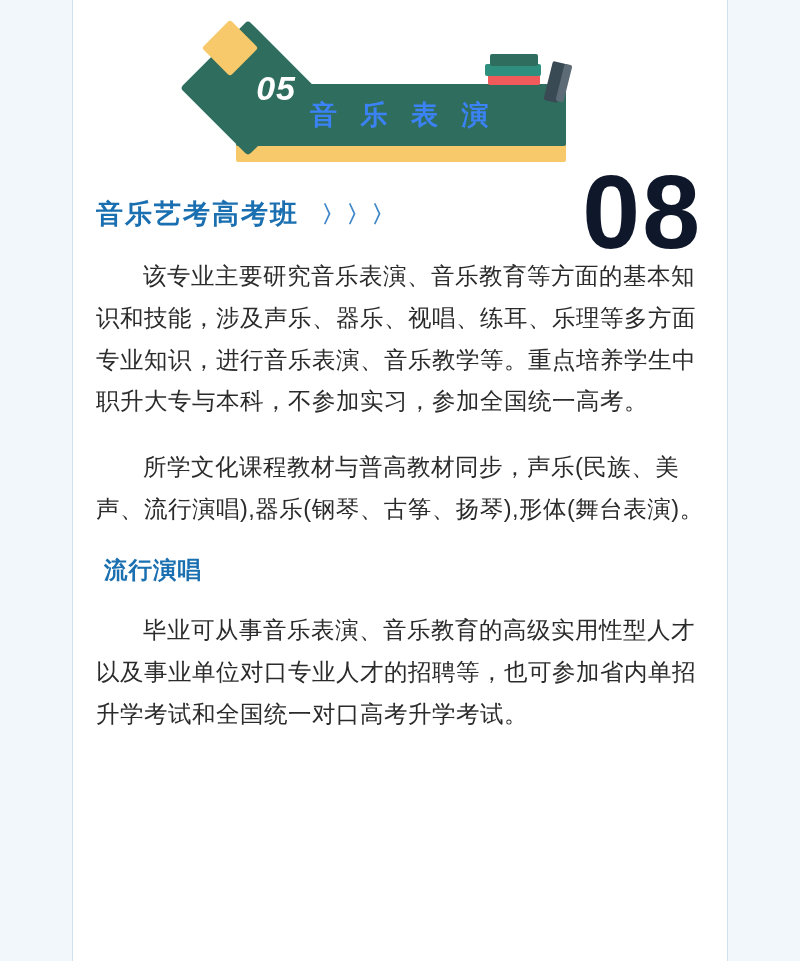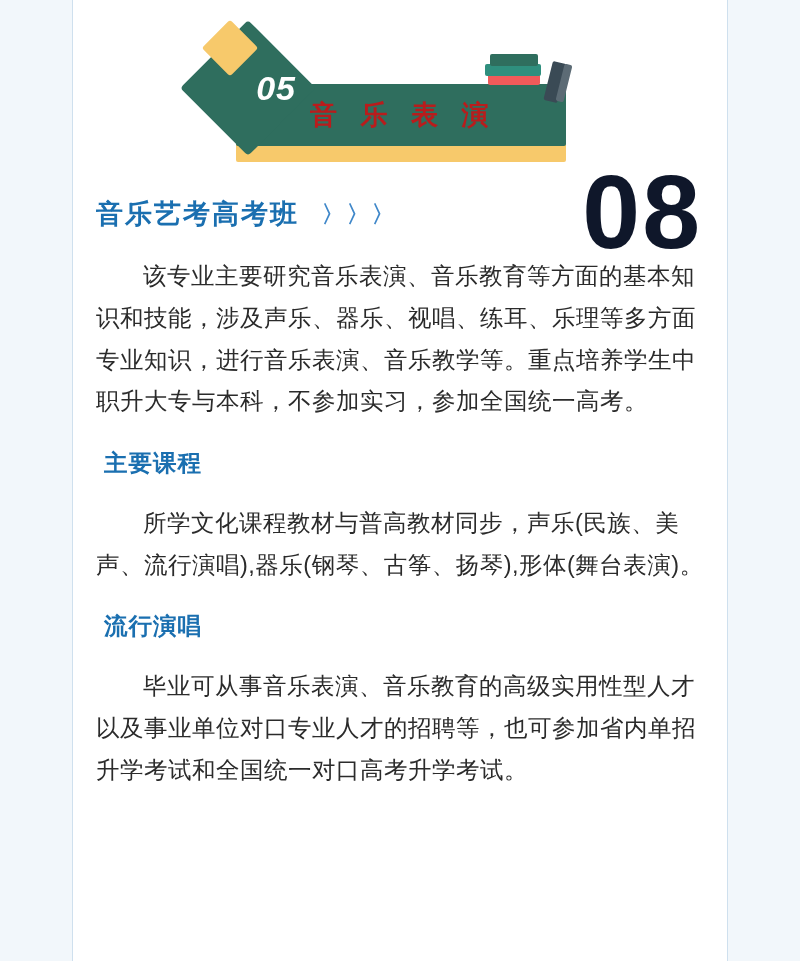--- a/index.html
+++ b/index.html
@@ -62,21 +62,21 @@
     background: #2f6e5e;
     border-radius: 2px;
   }
   .banner-title {
     position: absolute;
     left: 120px;
     top: 74px;
     width: 240px;
     height: 38px;
     line-height: 38px;
-    color: #b91c1c;
+    color: #3b82f6;
     font-size: 27px;
     font-weight: bold;
     letter-spacing: 8px;
   }
   .diamond-outer {
     position: absolute;
     left: 10px;
     top: 18px;
     width: 96px;
     height: 96px;
@@ -201,19 +201,18 @@
 
 <div class="content">
 
   <div class="heading-row">
     <span class="main-heading">音乐艺考高考班</span>
     <span class="chevrons">〉〉〉</span>
   </div>
 
   <p class="para">该专业主要研究音乐表演、音乐教育等方面的基本知识和技能，涉及声乐、器乐、视唱、练耳、乐理等多方面专业知识，进行音乐表演、音乐教学等。重点培养学生中职升大专与本科，不参加实习，参加全国统一高考。</p>
 
-  <div class="sub-heading">主要课程</div>
   <p class="para">所学文化课程教材与普高教材同步，声乐(民族、美声、流行演唱),器乐(钢琴、古筝、扬琴),形体(舞台表演)。</p>
 
   <div class="sub-heading">流行演唱</div>
   <p class="para">毕业可从事音乐表演、音乐教育的高级实用性型人才以及事业单位对口专业人才的招聘等，也可参加省内单招升学考试和全国统一对口高考升学考试。</p>
 
 </div>
 
 </body></html>

